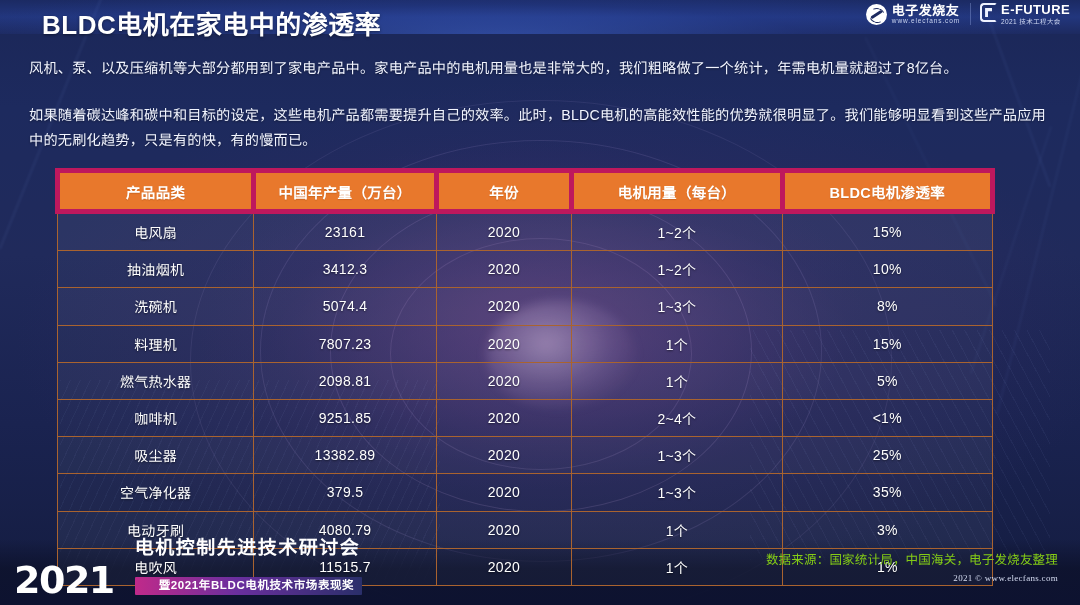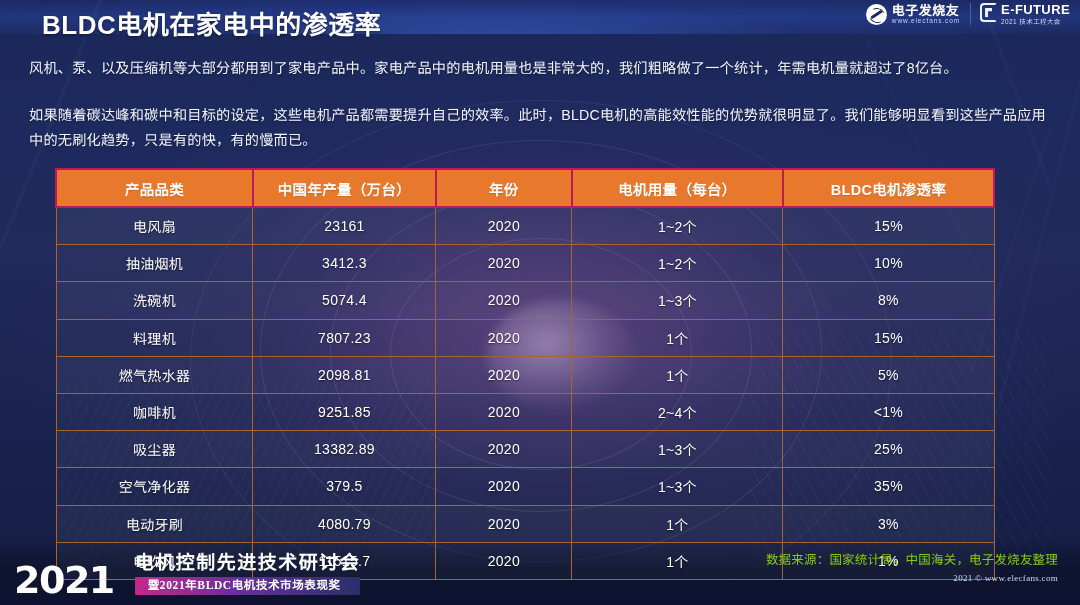--- a/index.html
+++ b/index.html
@@ -221,21 +221,21 @@
     width: 100%;
     table-layout: fixed;
   }
   table.data th {
     background: #e8782c;
     color: #ffffff;
     font-size: 14.5px;
     font-weight: bold;
     height: 34px;
     letter-spacing: .3px;
-    border: 2px solid #be185d;
+    border: 5px solid #be185d;
     text-shadow: 0 1px 1px rgba(120,50,0,.25);
     margin-top: 28px;
   }
   table.data td {
     height: 34.2px;
     text-align: center;
     font-size: 14px;
     color: #ffffff;
     border: 1px solid #a9632f;
     background: rgba(255,255,255,0.035);
@@ -298,25 +298,24 @@
   .brand-lines { padding-bottom: 2px; }
   .brand-main {
     font-size: 19px;
     font-weight: bold;
     color: #ffffff;
     letter-spacing: 1.5px;
     line-height: 1.1;
     white-space: nowrap;
   }
   .brand-sub-bar {
-    margin-top: 3px;
+    margin-top: 18px;
     background: linear-gradient(90deg, #c02a8a 0%, #6a2f9e 45%, #2a2f6a 100%);
-    padding: 2px 8px 3px 13px;
+    padding: 2px 8px 3px 24px;
     border-radius: 1px;
-    font-family: Liberation Serif, serif;
   }
   .brand-sub {
     font-size: 11.5px;
     font-weight: bold;
     color: #ffffff;
     letter-spacing: .6px;
     white-space: nowrap;
     line-height: 1.15;
   }
 </style>

